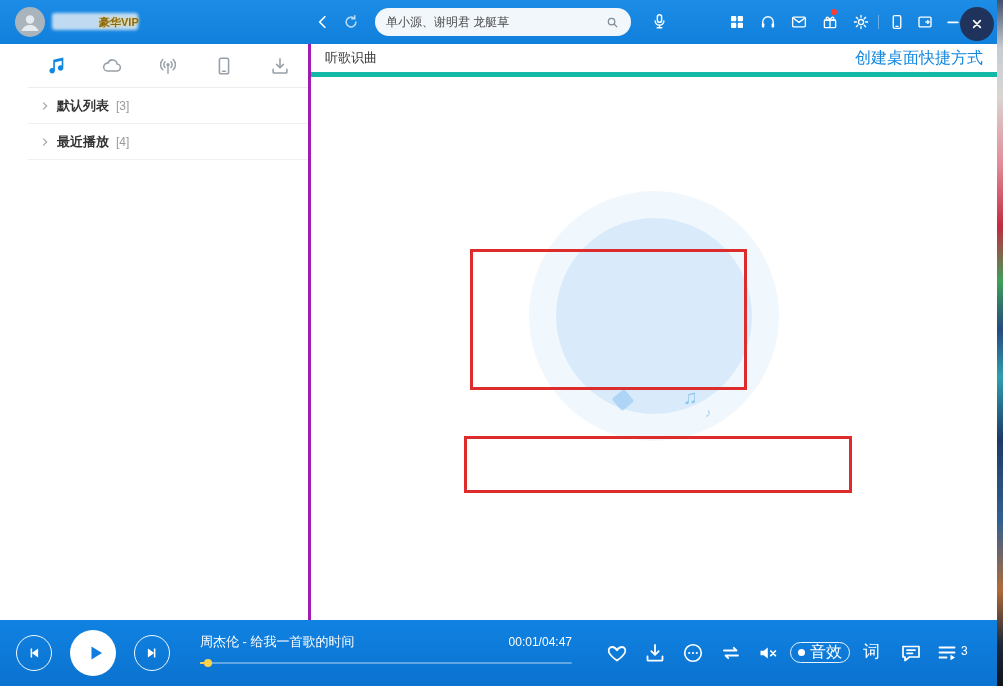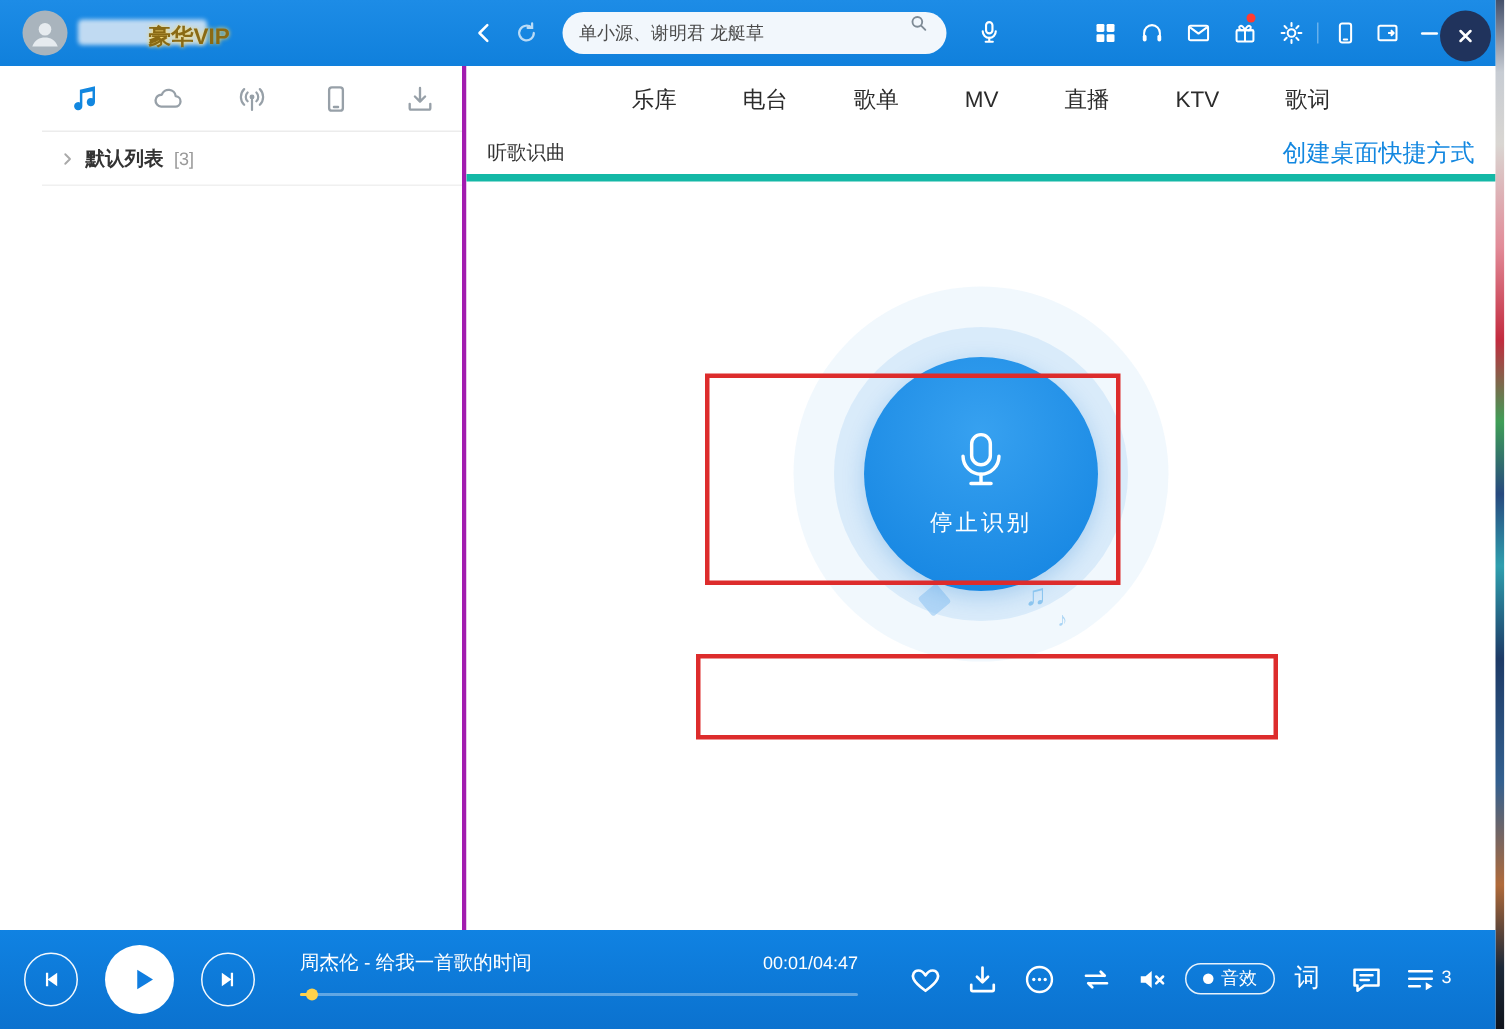--- a/index.html
+++ b/index.html
@@ -9,25 +9,25 @@
   .abs { position:absolute; }
   svg { display:block; width:100%; height:100%; }
 
   
   .titlebar { position:absolute; left:0; top:0; width:997px; height:44px;
               background:linear-gradient(180deg,#1d8ce6,#1080dc); z-index:5; }
   .avatar { left:15px; top:7px; width:30px; height:30px; border-radius:50%;
             background:#a9b4bd; overflow:hidden; padding:3px; }
   .user-blur { left:52px; top:13px; width:86px; height:17px; background:#cfe2f4;
                border-radius:3px; filter:blur(1.5px); opacity:.92; }
-  .vip { left:99px; top:15px; font-size:15px; font-weight:700; color:#8a6a14;
+  .vip { left:99px; top:15px; font-size:11px; font-weight:700; color:#8a6a14;
          text-shadow:0 0 3px #ffd95e; z-index:2; }
   .tbi { width:18px; height:18px; color:#fff; cursor:pointer; }
   .searchbox { left:375px; top:8px; width:256px; height:28px; border-radius:14px;
-               background:#f2f7fc; display:flex; padding:0 11px; gap:8px; }
+               background:#f2f7fc; display:flex; align-items:center; padding:0 11px; gap:8px; }
   .searchbox input { border:0; outline:0; background:transparent; flex:1;
                      font-size:12px; color:#4a4a4a; font-family:inherit; }
   .sbicon { width:15px; height:15px; color:#7f8b96; flex:0 0 auto; cursor:pointer; }
   .reddot { left:831px; top:9px; width:6px; height:6px; border-radius:50%; background:#ff3b30; }
   .tdivider { left:878px; top:15px; width:1px; height:14px; background:rgba(255,255,255,.35); }
   .close-btn { left:960px; top:7px; width:34px; height:34px; border-radius:50%;
                background:#20335c; display:flex; align-items:center; justify-content:center;
                padding:7px; cursor:pointer; z-index:6; }
 
   
@@ -88,21 +88,21 @@
               border-radius:1px; cursor:pointer; }
   .progress .played { position:absolute; left:0; top:0; height:2px; width:8px;
                       background:#ffd24a; border-radius:1px; }
   .progress .knob { position:absolute; left:4px; top:-3px; width:8px; height:8px;
                     border-radius:50%; background:#ffd24a; cursor:grab; }
   .pbi { width:24px; height:24px; color:#fff; cursor:pointer; }
   .fx-pill { left:790px; top:22px; width:60px; height:21px; border:1px solid rgba(255,255,255,.9);
              border-radius:11px; display:flex; align-items:center; justify-content:center;
              gap:5px; cursor:pointer; }
   .fx-dot { width:7px; height:7px; border-radius:50%; background:#fff; }
-  .fx-text { font-size:12px; color:#fff; }
+  .fx-text { font-size:16px; color:#fff; }
   .lyr { left:863px; top:20px; font-size:17px; color:#fff; cursor:pointer; }
   .qcount { left:961px; top:24px; font-size:12px; color:#fff; }
 
   
   .desktop-strip { position:absolute; left:997px; top:0; width:6px; height:686px;
                    background:linear-gradient(180deg,#44506b 0%,#c7ccd3 7%,#d9d6d2 14%,
                      #e28b98 24%,#c32b3f 33%,#3f9e57 41%,#27497e 48%,#2f9fae 55%,
                      #1d3a66 64%,#33608f 76%,#b06a3a 86%,#1b2838 94%,#0f131b 100%); }
 
   
@@ -253,50 +253,40 @@
     </div>
     <div class="plist-row">
       <span class="chev">
           <svg viewBox="0 0 12 12" fill="none" stroke="currentColor" stroke-width="1.5" stroke-linecap="round" stroke-linejoin="round">
             <path d="m4.2 2.2 3.8 3.8-3.8 3.8"></path>
           </svg>
         </span>
       <span class="plabel">默认列表</span>
       <span class="pcount">[3]</span>
     </div>
+    <div class="plist-row">
+      <span class="chev">
+          <svg viewBox="0 0 12 12" fill="none" stroke="currentColor" stroke-width="1.5" stroke-linecap="round" stroke-linejoin="round">
+            <path d="m4.2 2.2 3.8 3.8-3.8 3.8"></path>
+          </svg>
+        </span>
+      <span class="plabel">最近播放</span>
+      <span class="pcount">[4]</span>
+    </div>
   </div>
 
   <div class="main">
-    <div class="nav-tabs">
-      <span class="nav-tab">乐库</span>
-      <span class="nav-tab">电台</span>
-      <span class="nav-tab">歌单</span>
-      <span class="nav-tab">MV</span>
-      <span class="nav-tab">直播</span>
-      <span class="nav-tab">KTV</span>
-      <span class="nav-tab">歌词</span>
-    </div>
     <div class="page-head">
       <span class="page-title">听歌识曲</span>
       <span class="shortcut-link">创建桌面快捷方式</span>
     </div>
 
     <div class="abs ripple2"></div>
     <div class="abs ripple1"></div>
     <div class="abs tail"></div>
-    <div class="abs bigcircle">
-      <span class="micwrap">
-          <svg viewBox="0 0 48 48" fill="none" stroke="#fff" stroke-width="2.4" stroke-linecap="round">
-            <rect x="17.5" y="6" width="13" height="21" rx="6.5"></rect>
-            <path d="M11.5 21a12.5 12.5 0 0 0 25 0"></path>
-            <path d="M24 33.5V40M17 40h14"></path>
-          </svg>
-        </span>
-      <span class="stop-label">停止识别</span>
-    </div>
     <span class="abs note1">♫</span>
     <span class="abs note2">♪</span>
 
 
   </div>
 
   <div class="playerbar">
     <div class="ctl small" style="left:16px;top:15px">
       <span>
           <svg viewBox="0 0 24 24" fill="#fff">

